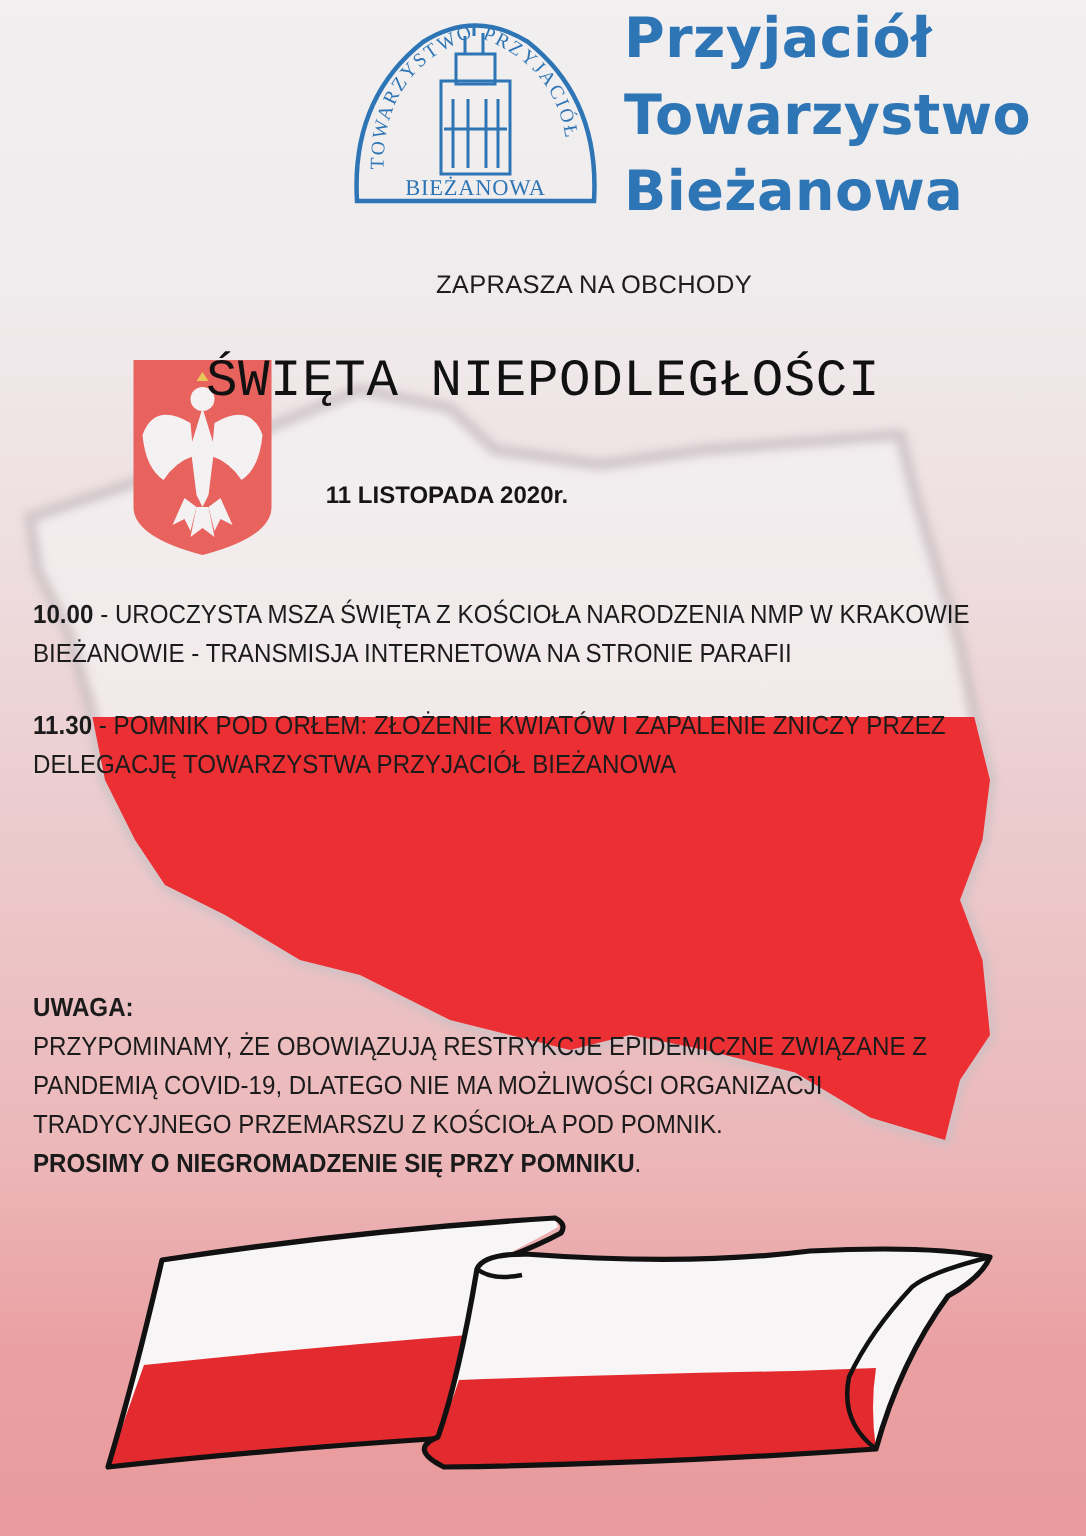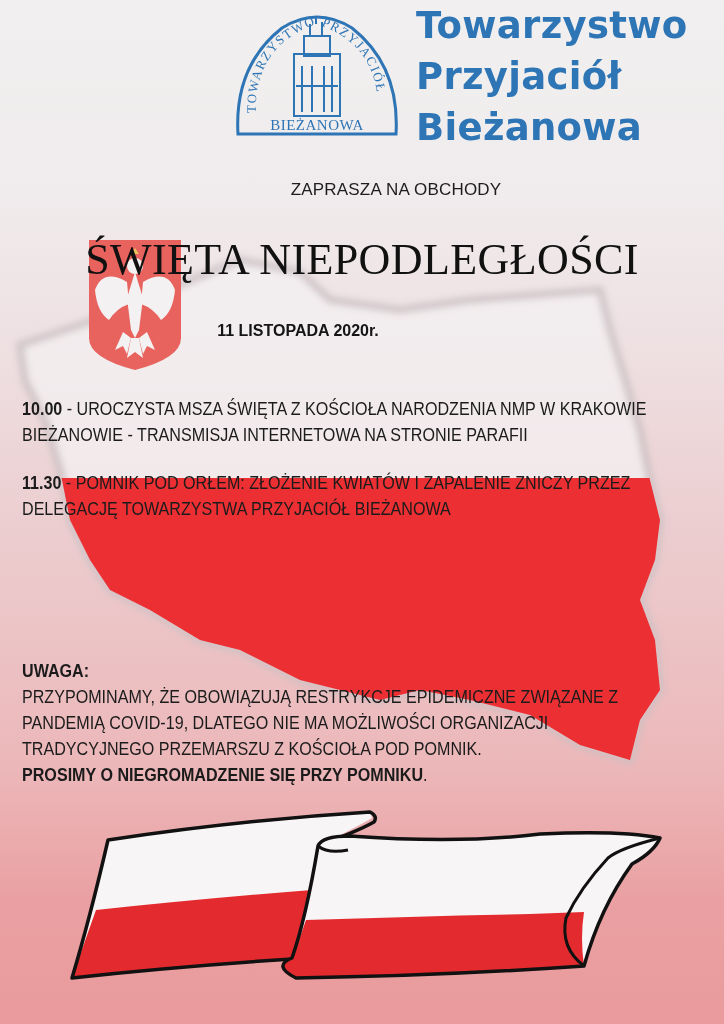--- a/index.html
+++ b/index.html
@@ -12,21 +12,21 @@
   .logo { position:absolute; left:232px; top:6px; width:170px; height:134px; }
   .org-title {
     position:absolute; left:416px; top:0px; color:#2e75b6;
     font-family:"DejaVu Sans", sans-serif; font-weight:bold; font-size:37px; line-height:51px;
     letter-spacing:0.3px;
   }
   .org-title div { white-space:nowrap; }
   .invite { position:absolute; left:0; width:724px; top:180px; text-align:center; font-size:17px; color:#1d1d1d; letter-spacing:0.2px;padding-left:34px; }
   .main-title {
     position:absolute; left:0; width:724px; top:234px; text-align:center;
-    font-family:Liberation Serif, serif; font-size:44px; color:#111; letter-spacing:0.4px;
+    font-family:Liberation Mono, monospace; font-size:35px; color:#111; letter-spacing:0.4px;
   }
   .date { position:absolute; left:0; width:596px; top:322px; text-align:center; font-weight:bold; font-size:16px; color:#151515; }
   .emblem { position:absolute; left:87px; top:238px; width:96px; height:134px; }
   .program { position:absolute; left:22px; top:396px; width:680px; font-family:"Liberation Sans", sans-serif; font-size:17.5px; line-height:26px; color:#1b1b1b; transform:scaleX(0.92); transform-origin:left top; }
   .program .item { margin-bottom:22px; }
   .program .time { font-weight:bold; }
   .notice { position:absolute; left:22px; top:658px; width:720px; font-size:17.5px; line-height:26px; color:#1b1b1b; transform:scaleX(0.92); transform-origin:left top; }
   .notice .label { font-weight:bold; }
   .notice .strong { font-weight:bold; }
   .flag { position:absolute; left:60px; top:798px; width:640px; height:190px; }
@@ -59,22 +59,22 @@
     <rect x="62" y="48" width="46" height="62"></rect>
     <rect x="72" y="30" width="26" height="20"></rect>
     <path d="M78 30 L78 18 M90 30 L90 16 M84 18 L84 12"></path>
     <path d="M70 60 L70 106 M80 60 L80 106 M92 60 L92 106 M100 60 L100 106"></path>
     <path d="M64 80 L106 80"></path>
   </g>
   <text x="85" y="124" text-anchor="middle" font-family="Liberation Serif, serif" font-size="15" fill="#2e75b6" letter-spacing="0.5">BIEŻANOWA</text>
 </svg>
 
 <div class="org-title">
+  <div>Przyjaciół</div>
   <div>Towarzystwo</div>
-  <div>Przyjaciół</div>
   <div>Bieżanowa</div>
 </div>
 
 <div class="invite">ZAPRASZA NA OBCHODY</div>
 
 <svg class="emblem" viewBox="0 0 96 134">
   <path d="M2 2 L94 2 L94 100 Q94 120 48 132 Q2 120 2 100 Z" fill="#e8625e"></path>
   <g fill="#f3f1f1">
     <circle cx="48" cy="28" r="8"></circle>
     <path d="M48 34 L40 60 L44 92 L48 100 L52 92 L56 60 Z"></path>

